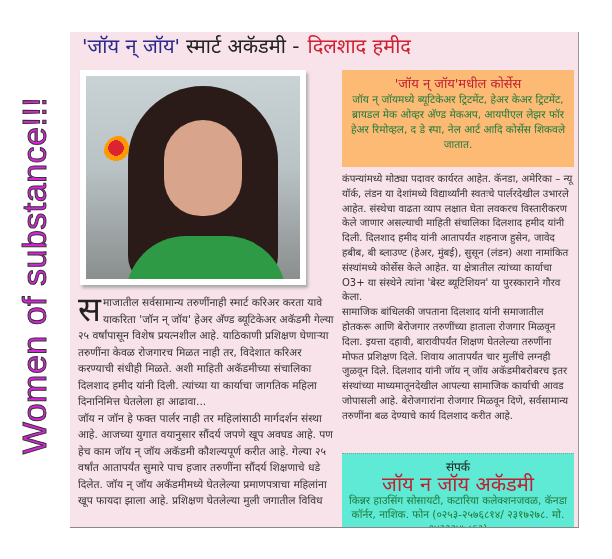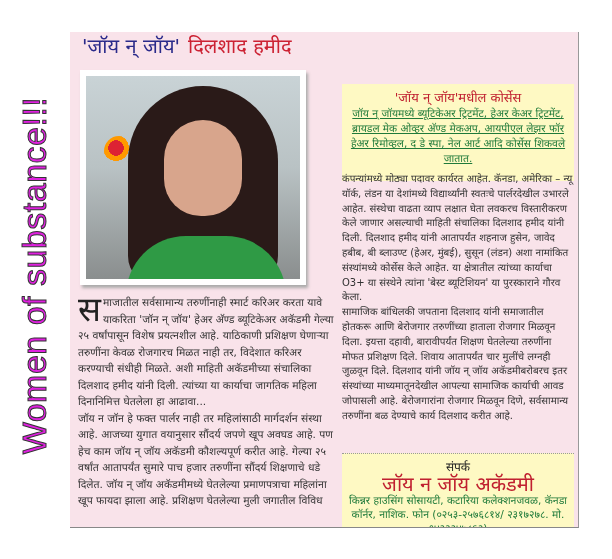--- a/index.html
+++ b/index.html
@@ -13,41 +13,42 @@
   .headline .h3{color:#cc2233;margin-left:8px;}
   .photo{position:absolute;left:10px;top:38px;width:226px;height:215px;background:#fff;box-shadow:2px 3px 3px #aaa;padding:6px;box-sizing:border-box;}
   .photo .img{width:100%;height:100%;position:relative;overflow:hidden;background:linear-gradient(180deg,#c9d3d6 0%,#b9c2c4 45%,#8a8e8e 100%);}
   .photo .hair{position:absolute;left:42px;top:10px;width:150px;height:200px;background:#2a1a18;border-radius:75px 75px 30px 30px;}
   .photo .face{position:absolute;left:78px;top:44px;width:78px;height:96px;background:#d8a58c;border-radius:40px 40px 38px 38px;}
   .photo .shirt{position:absolute;left:40px;top:160px;width:160px;height:60px;background:#2f9a45;border-radius:60px 60px 0 0;}
   .photo .flowers{position:absolute;left:18px;top:60px;width:30px;height:30px;border-radius:50%;background:radial-gradient(circle at 40% 40%,#d23 0 30%,#f90 31% 50%,transparent 51%);}
   .left-text{position:absolute;left:8px;top:262px;width:258px;font-size:10.6px;line-height:16.5px;color:#333;}
   .left-text p{margin:0;}
   .dropcap{float:left;font-size:34px;line-height:30px;color:#222;margin:0 2px 0 0;}
-  .box{position:absolute;left:272px;top:52px;width:232px;height:97px;background:#fef9c3;text-align:center;}
+  .box{position:absolute;left:272px;top:38px;width:232px;height:97px;background:#fdba74;text-align:center;}
   .box .t{color:#c02030;font-size:13px;margin-top:4px;}
-  .box .b{color:#1f7a3a;font-size:10.5px;line-height:15px;padding:0 0;text-decoration:underline;}
+  .box .b{color:#1f7a3a;font-size:10.5px;line-height:15px;padding:0 0;}
   .right-text{position:absolute;left:272px;top:140px;width:232px;font-size:10px;line-height:14.8px;color:#333;}
   .right-text p{margin:0;}
   .sub{font-weight:bold;color:#222;margin-top:1px !important;}
-  .contact{position:absolute;left:272px;top:421px;width:232px;height:74px;background:#fef9c3;border-top:1px dotted #999;text-align:center;}
+  .contact{position:absolute;left:272px;top:421px;width:232px;height:74px;background:#5eead4;border-top:1px dotted #999;text-align:center;}
   .contact .c1{font-size:12px;color:#222;margin-top:4px;}
   .contact .c2{font-size:20px;color:#c02030;line-height:18px;}
   .contact .c3{font-size:10.5px;color:#1f7a3a;line-height:14px;}
 </style>
 </head>
 <body>
 
 <div class="side-caption">
   <span>Women of substance!!!</span>
 </div>
 
 <div class="clip">
   <div class="headline">
     <span class="h1">'जॉय न् जॉय'</span>
+    <span class="h2">स्मार्ट अकॅडमी -</span>
     <span class="h3">दिलशाद हमीद</span>
   </div>
 
   <div class="photo" title="Portrait of Dilshad Hamid in green top">
     <div class="img">
       <div class="flowers"></div>
       <div class="hair"></div>
       <div class="face"></div>
       <div class="shirt"></div>
     </div>

